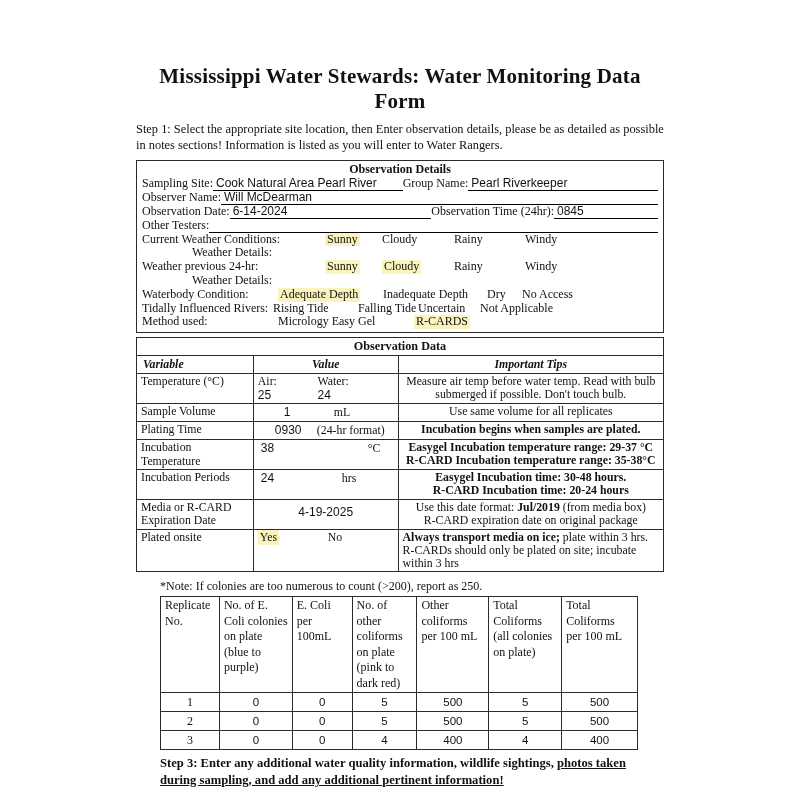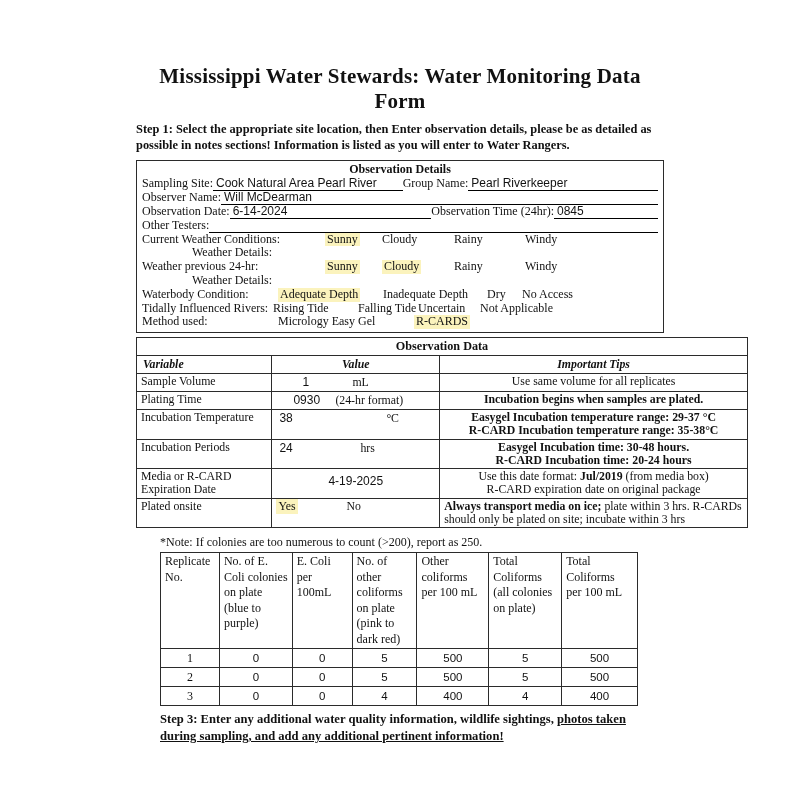--- a/index.html
+++ b/index.html
@@ -3,37 +3,37 @@
 <meta charset="utf-8">
 <style>
   * { margin:0; padding:0; box-sizing:border-box; }
   html,body { width:800px; height:800px; background:#ffffff; }
   body { font-family:"Liberation Serif","DejaVu Serif",serif; color:#111; position:relative; }
   .page { position:absolute; top:0; left:0; width:800px; height:800px; background:#fff; }
   .content { position:absolute; left:136px; top:60px; width:528px; }
   .hl { background:#fbf3bd; padding:0 2px; }
 
   .page-title { font-size:21px; font-weight:bold; text-align:center; letter-spacing:.2px; margin-top:4px; }
-  .step { font-size:12.4px; font-weight:bold; line-height:15.5px; margin-top:8px; width:534px; }
+  .step { font-size:12.4px; font-weight:normal; line-height:15.5px; margin-top:8px; width:534px; }
 
   
   .obs-box { border:1.6px solid #2b2b2b; margin-top:7px; padding:2px 5px 3px 5px; font-size:12px; }
   .obs-box .row { line-height:13.8px; min-height:13.8px; position:relative; }
   .box-title { text-align:center; font-weight:bold; }
   .frow { display:flex; align-items:flex-end; }
   .lbl { white-space:nowrap; }
   .fill { flex:1; border-bottom:1px solid #000; font-family:"Liberation Sans","DejaVu Sans",sans-serif; font-size:12px; padding-left:3px; white-space:nowrap; line-height:13px; }
   .opt { position:absolute; top:0; white-space:nowrap; }
   .indent { padding-left:50px; }
 
   .step2 { margin-top:9px; }
 
   
   table { border-collapse:collapse; }
-  .obs-table { width:612px; margin-top:4px; font-size:11.8px; }
+  .obs-table { width:528px; margin-top:4px; font-size:11.8px; }
   .obs-table td, .obs-table th { border:1.2px solid #2b2b2b; padding:1px 4px; vertical-align:top; }
   .t-title { text-align:center; font-weight:bold; font-size:12.2px; }
   .obs-table th { font-style:italic; font-weight:bold; text-align:center; }
   .obs-table th.left { text-align:left; padding-left:6px; }
   .var-cell { text-align:left; line-height:13.5px; }
   .tip { text-align:center; line-height:13.2px; }
   .tip.left { text-align:left; }
   .b { font-weight:bold; }
   .vcell { position:relative; padding:1px 2px; }
   .vgrid { display:grid; grid-template-columns:44% 56%; line-height:13.5px; }
@@ -146,20 +146,32 @@
           <col style="width:266px">
         </colgroup>
     <tbody>
           <tr>
       <td colspan="3" class="t-title">Observation Data</td>
     </tr>
     <tr>
       <th class="left">Variable</th>
       <th>Value</th>
       <th>Important Tips</th>
+    </tr>
+    <tr>
+      <td class="var-cell">Temperature (°C)</td>
+      <td class="vcell">
+        <div class="vgrid">
+          <span>Air:</span>
+          <span>Water:</span>
+          <span class="vnum">25</span>
+          <span class="vnum">24</span>
+        </div>
+      </td>
+      <td class="tip">Measure air temp before water temp. Read with bulb submerged if possible. Don't touch bulb.</td>
     </tr>
     <tr>
       <td class="var-cell">Sample Volume</td>
       <td class="vcell">
         <span class="vnum" style="margin-left:26px">1</span>
         <span class="vunit" style="left:80px">mL</span>
       </td>
       <td class="tip">Use same volume for all replicates</td>
     </tr>
     <tr>

